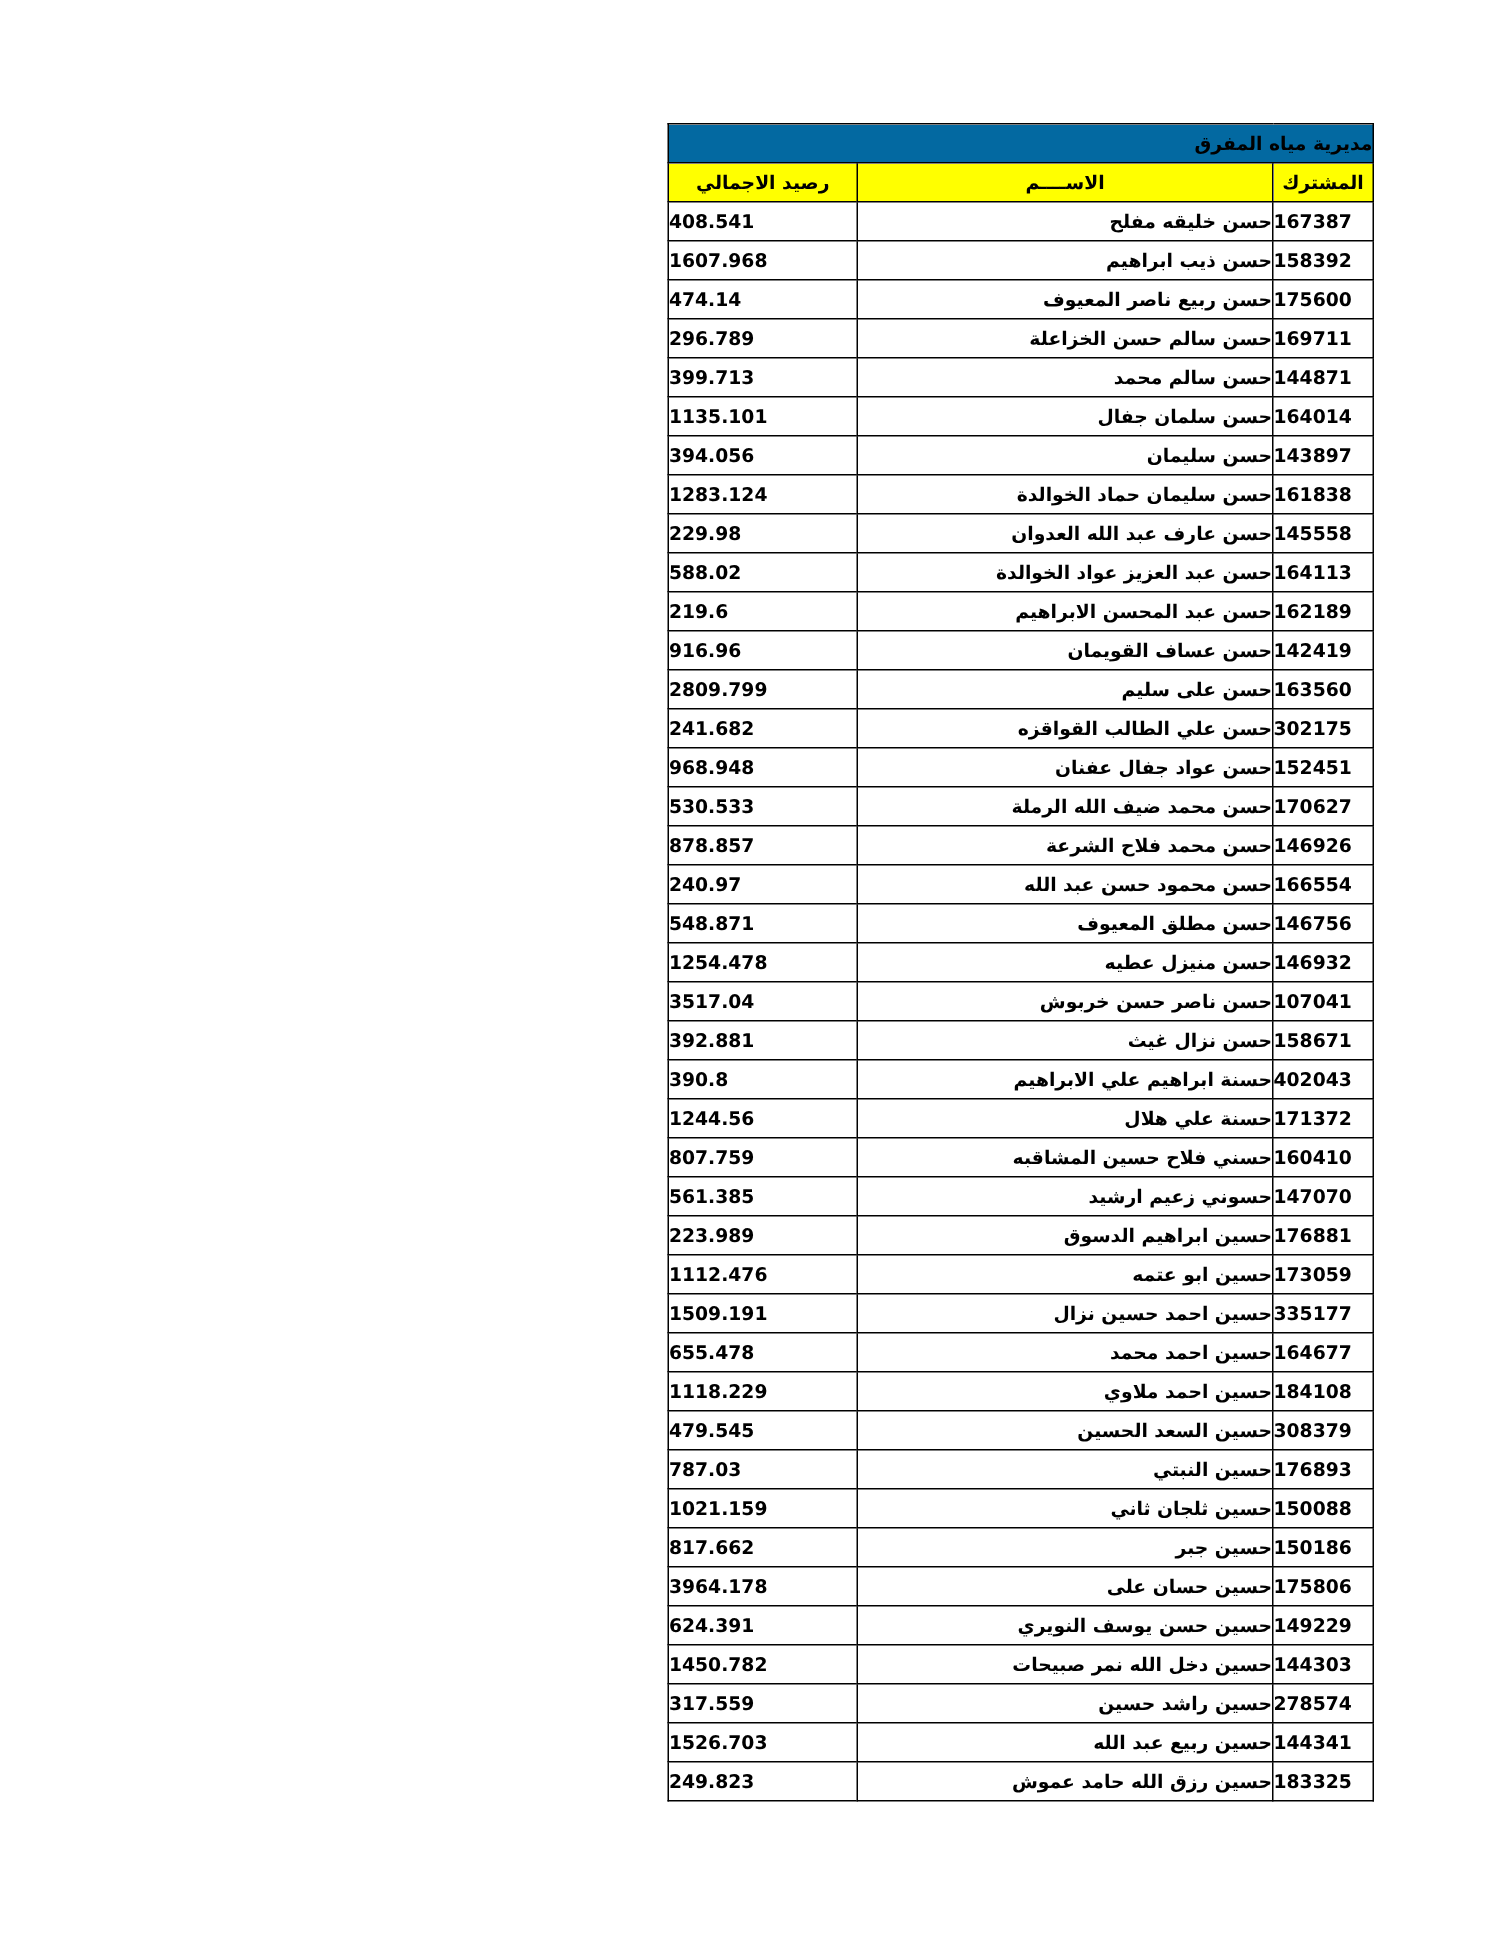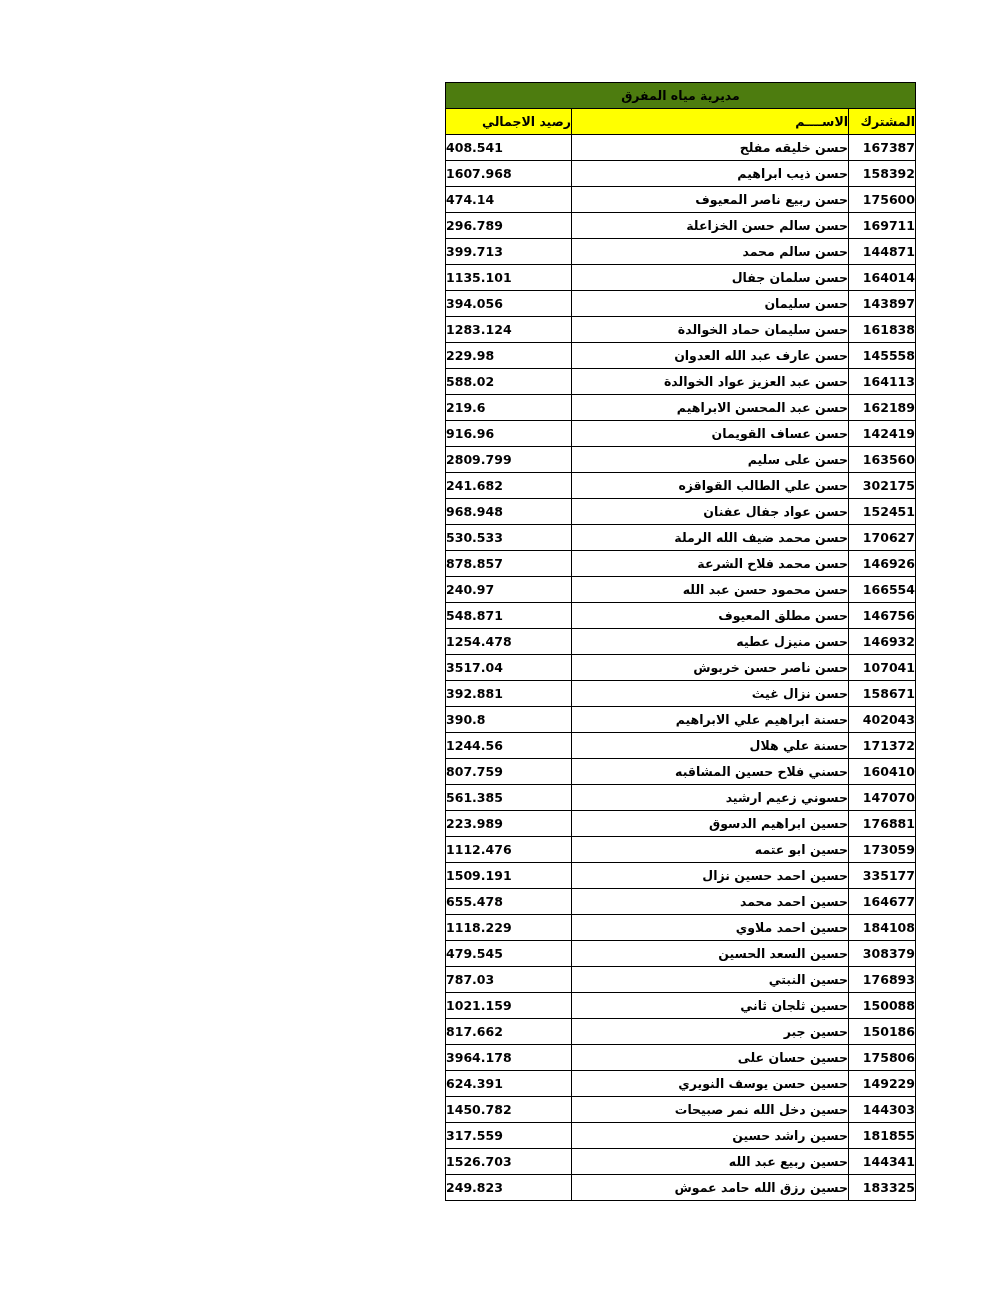--- a/index.html
+++ b/index.html
@@ -36,38 +36,38 @@
     padding: 0;
     font-weight: bold;
     font-size: 12.5px;
     line-height: 1.05;
     height: 25px;
     vertical-align: middle;
     white-space: nowrap;
     overflow: hidden;
   }
   .title-cell {
-    background: #4d7c0f;
-    text-align: center;
+    background: #0369a1;
+    text-align: right;
     font-size: 13.5px;
     height: 26px;
   }
   .hdr {
     background: #ffff00;
-    text-align: right;
+    text-align: center;
     font-size: 13px;
     height: 27px;
     margin-left: 38px;
   }
   .col-sub { width: 67px; }
   .col-name { width: 277px; }
   .col-bal { width: 126px; }
 
   td.sub {
-    text-align: right;
+    text-align: left;
     font-size: 13.5px;
   }
   td.name {
     text-align: right;
     font-size: 12.5px;
   }
   td.bal {
     text-align: left;
     direction: ltr;
     font-size: 13px;
@@ -282,21 +282,21 @@
             <td class="sub">149229</td>
             <td class="name">حسين حسن يوسف النويري</td>
             <td class="bal">624.391</td>
           </tr>
           <tr>
             <td class="sub">144303</td>
             <td class="name">حسين دخل الله نمر صبيحات</td>
             <td class="bal">1450.782</td>
           </tr>
           <tr>
-            <td class="sub">181855</td>
+            <td class="sub">278574</td>
             <td class="name">حسين راشد حسين</td>
             <td class="bal">317.559</td>
           </tr>
           <tr>
             <td class="sub">144341</td>
             <td class="name">حسين ربيع عبد الله</td>
             <td class="bal">1526.703</td>
           </tr>
           <tr>
             <td class="sub">183325</td>

